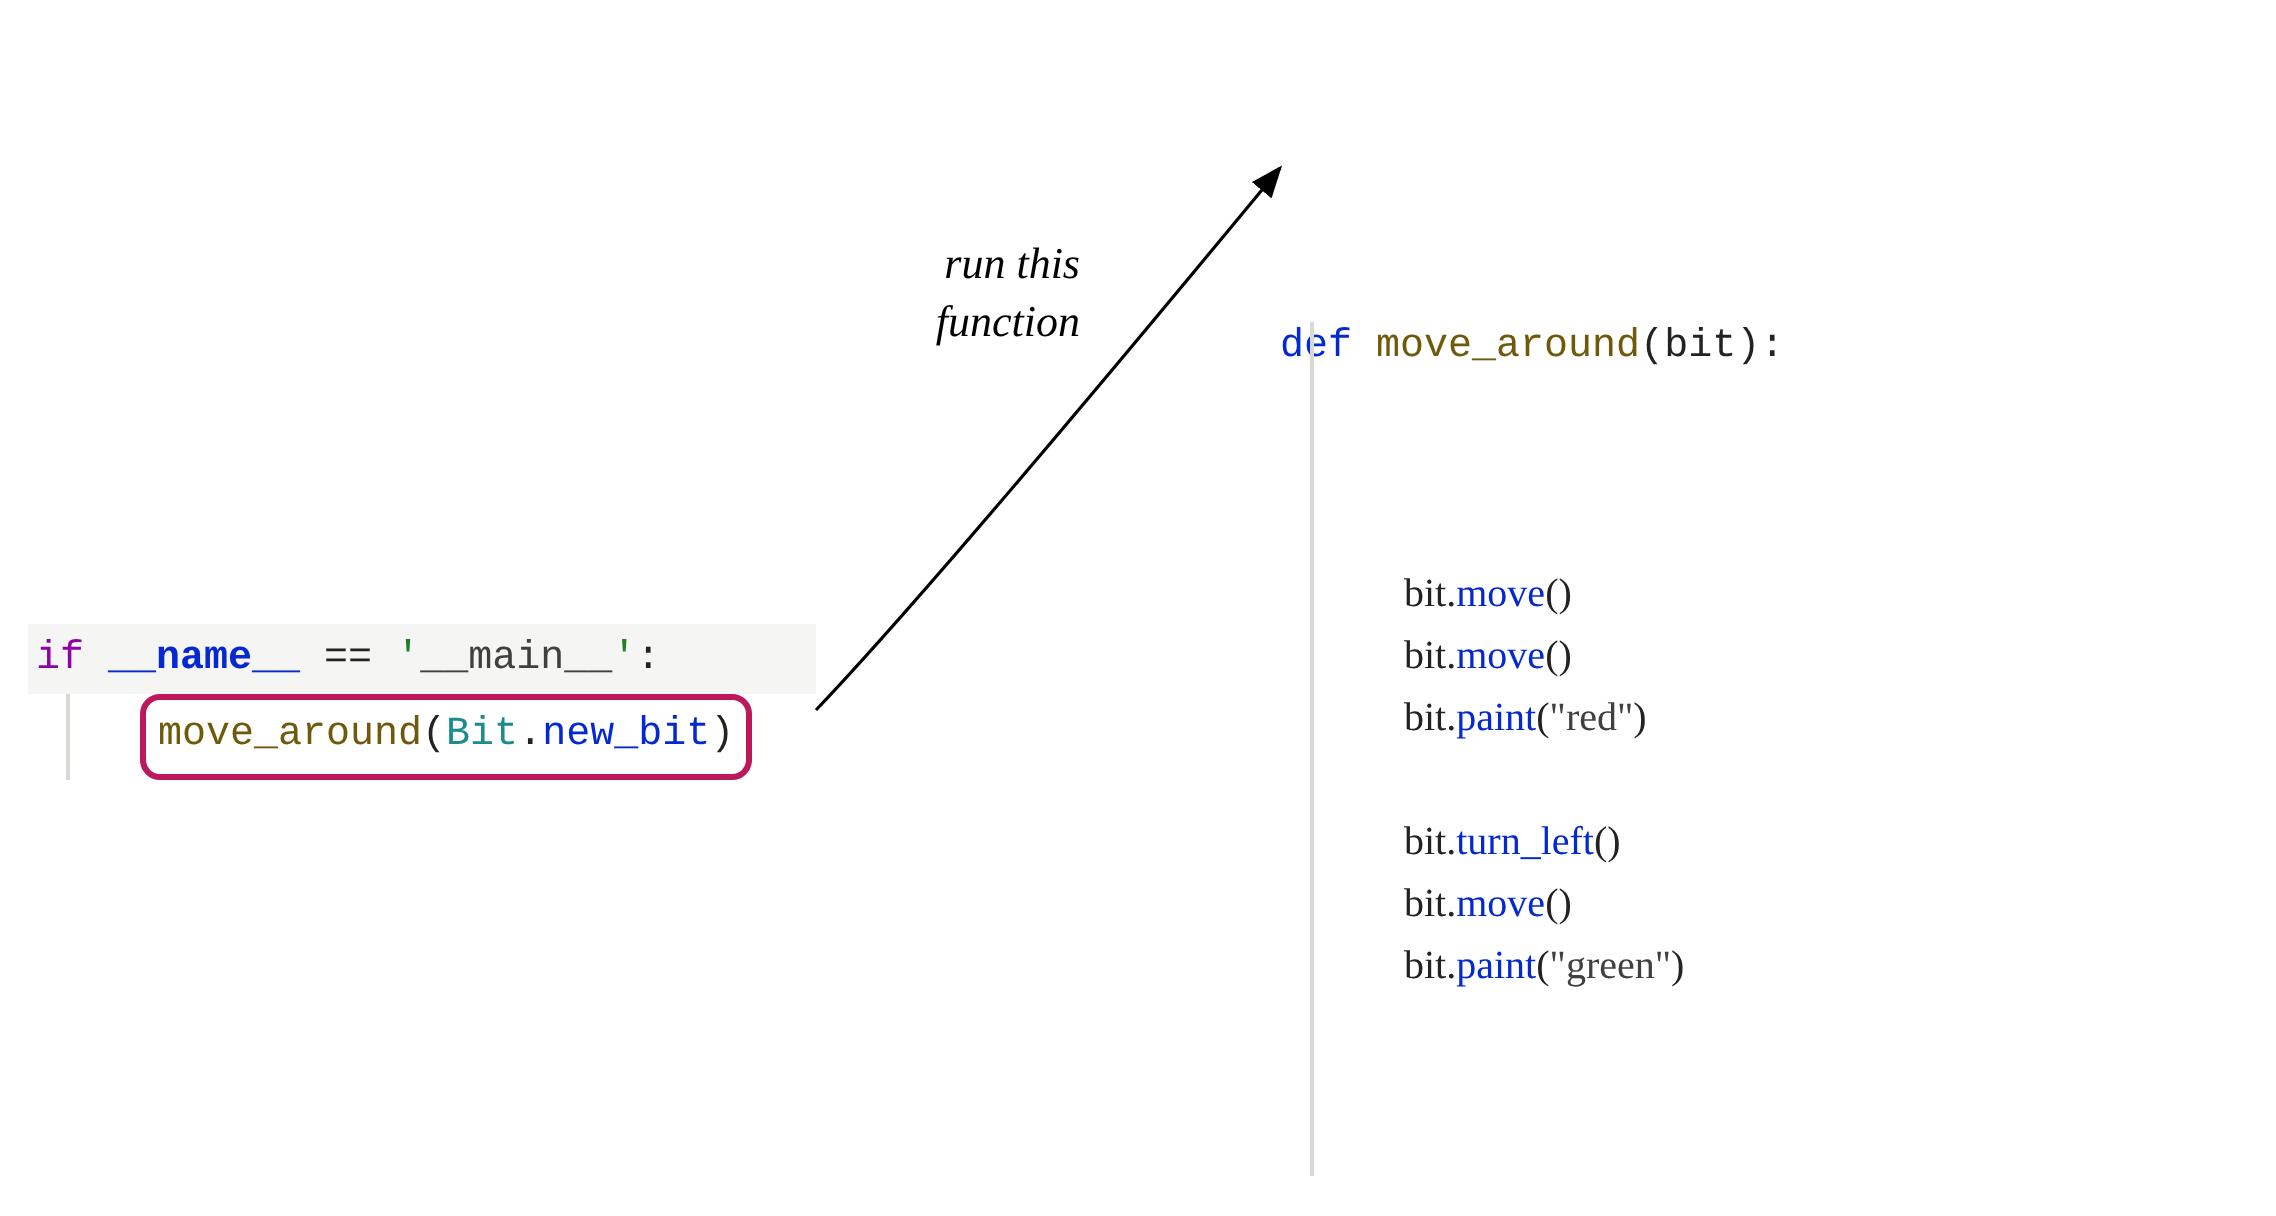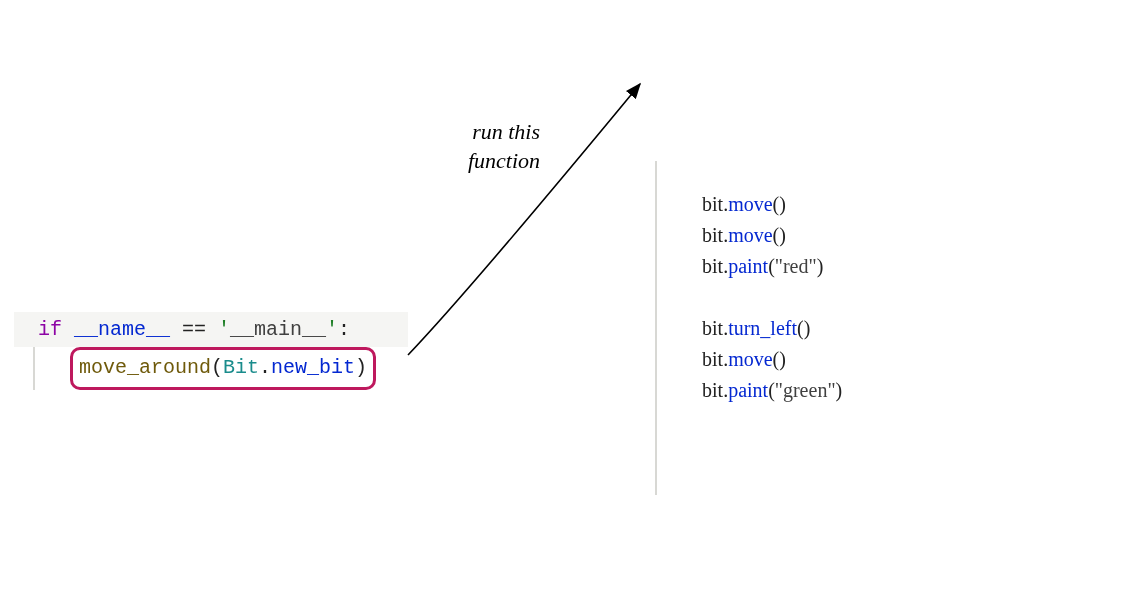--- a/index.html
+++ b/index.html
@@ -90,34 +90,34 @@
   .arrow-layer {
     position: absolute;
     left: 0;
     top: 0;
     width: 1138px;
     height: 608px;
     pointer-events: none;
   }
 
   
-  .t-kw    { color: #8d04a5; margin-left: 20px; }   
+  .t-kw    { color: #8d04a5; }   
   .t-num   { color: #1e7f27; }
   .t-bit   { color: #1a8c8c; }   
   .t-def   { color: #0428d1; }   
   .t-dot   { color: #222; }
   .t-id    { color: #0428d1; }   
   .t-brown { color: #6f5a0b; }
   .t-paren { color: #222; }
   .t-at    { color: #6f5a0b; }
   .t-strred{ color: #404040; }
   .t-eq    { color: #222; }
   .t-colon { color: #222; }
   .t-plain { color: #222; }
-  .t-dunder{ color: #0428d1; }
+  .t-dunder{ color: #0428d1; font-weight: bold; }
   .t-qgreen{ color: #1e7f27; }
 </style>
 </head>
 <body>
 
 <div class="annotation" style="left:400px; top:118px; width:140px;">
   <span>run this</span><br>
   <span>function</span>
 </div>
 
@@ -133,16 +133,17 @@
 <div class="left-block">
   <div class="line1"><span class="t-kw">if </span><span class="t-dunder">__name__</span><span class="t-eq"> == </span><span class="t-qgreen">'</span><span class="t-strred">__main__</span><span class="t-qgreen">'</span><span class="t-colon">:</span></div>
   <div class="line2wrap">
     <div class="gutter"></div>
     <div class="line2"><span class="highlight-box"><span class="t-brown">move_around</span><span class="t-paren">(</span><span class="t-bit">Bit</span><span class="t-dot">.</span><span class="t-id">new_bit</span><span class="t-paren">)</span></span></div>
   </div>
 </div>
 
 <div class="right-block">
   <div class="codecol">
+    <div><span class="t-def">def </span><span class="t-brown">move_around</span><span class="t-paren">(</span><span class="t-plain">bit</span><span class="t-paren">)</span><span class="t-colon">:</span></div>
     <div class="rg"></div>
     <div id="body-lines"><div class="indent"><span class="t-plain">bit</span><span class="t-plain">.</span><span class="t-id">move</span><span class="t-plain">()</span></div><div class="indent"><span class="t-plain">bit</span><span class="t-plain">.</span><span class="t-id">move</span><span class="t-plain">()</span></div><div class="indent"><span class="t-plain">bit</span><span class="t-plain">.</span><span class="t-id">paint</span><span class="t-plain">(</span><span class="t-strred">"red"</span><span class="t-plain">)</span></div><div class="indent">&nbsp;</div><div class="indent"><span class="t-plain">bit</span><span class="t-plain">.</span><span class="t-id">turn_left</span><span class="t-plain">()</span></div><div class="indent"><span class="t-plain">bit</span><span class="t-plain">.</span><span class="t-id">move</span><span class="t-plain">()</span></div><div class="indent"><span class="t-plain">bit</span><span class="t-plain">.</span><span class="t-id">paint</span><span class="t-plain">(</span><span class="t-strred">"green"</span><span class="t-plain">)</span></div><div class="indent">&nbsp;</div></div>
   </div>
 </div>
 
 </body></html>

